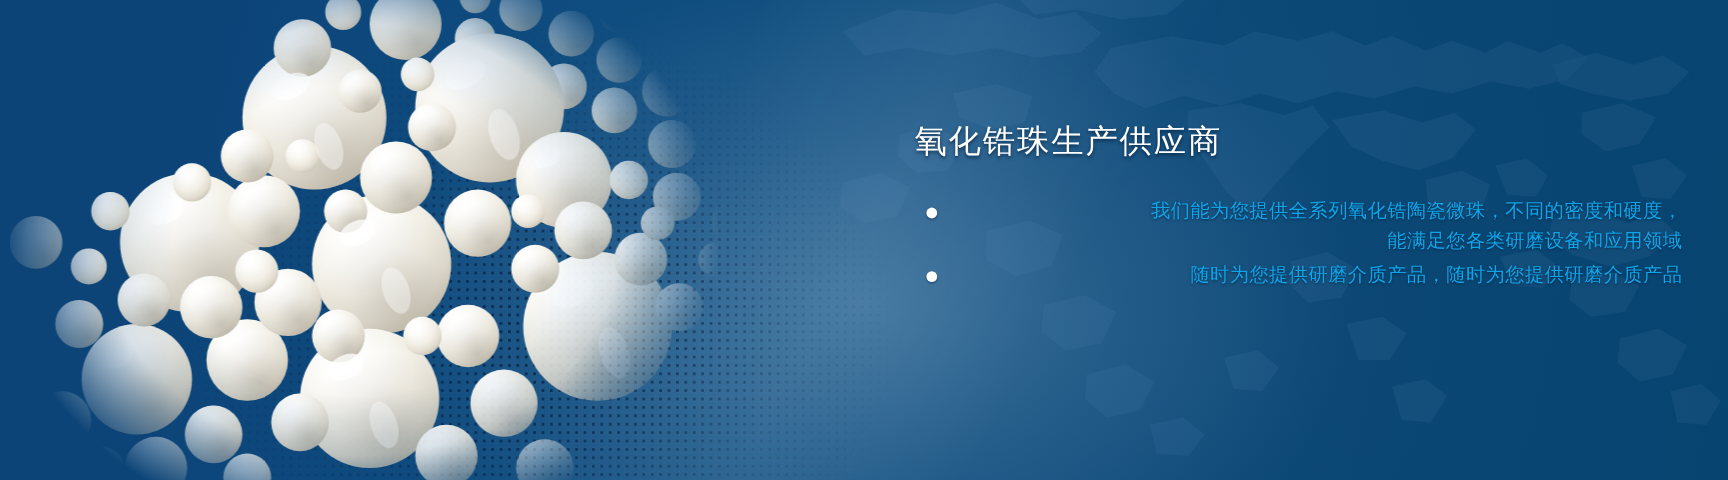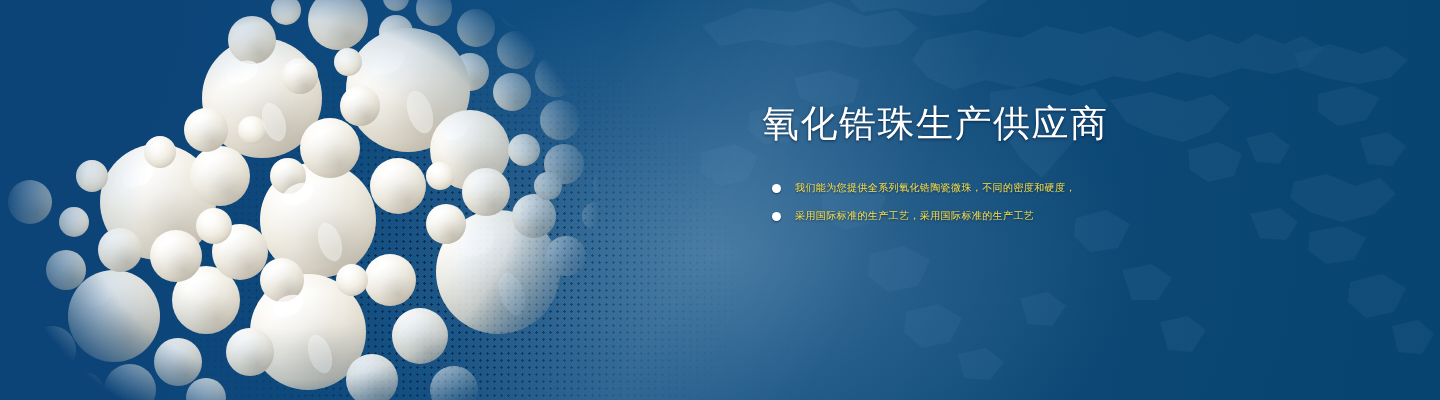--- a/index.html
+++ b/index.html
@@ -98,43 +98,44 @@
   
   .copy {
     position: absolute;
     left: 762px;
     top: 104px;
     width: 640px;
   }
 
   .headline {
     color: #ffffff;
-    font-size: 37px;
+    font-size: 27px;
     font-weight: 400;
     letter-spacing: 1.5px;
     line-height: 1.1;
     margin: 0 0 30px 0;
     text-shadow: 0 1px 3px rgba(3,26,52,0.75);
     white-space: nowrap;
   }
 
   .bullets {
     list-style: none;
     margin: 0;
     padding: 0;
   }
   .bullet {
     position: relative;
     padding-left: 33px;
-    color: #fde047;
-    font-size: 10px;
+    color: #0ea5e9;
+    font-size: 16px;
     line-height: 25px;
     letter-spacing: 0.4px;
     margin-bottom: 3px;
     text-shadow: 0 1px 2px rgba(3,26,52,0.65);
+    text-align: right;
   }
   .bullet-dot {
     position: absolute;
     left: 10px;
     top: 9px;
     width: 9px;
     height: 9px;
     border-radius: 50%;
     background: #ffffff;
     box-shadow: 0 1px 2px rgba(3,26,52,0.55);
@@ -454,21 +455,22 @@
 
   <div class="bg-sheen"></div>
 
   <div class="copy">
     <h1 class="headline">氧化锆珠生产供应商</h1>
 
     <ul class="bullets">
       <li class="bullet">
         <span class="bullet-dot"></span>
         <span class="bullet-line">我们能为您提供全系列氧化锆陶瓷微珠，不同的密度和硬度，</span>
+        <span class="bullet-line">能满足您各类研磨设备和应用领域</span>
       </li>
       <li class="bullet">
         <span class="bullet-dot"></span>
-        <span class="bullet-line">采用国际标准的生产工艺，采用国际标准的生产工艺</span>
+        <span class="bullet-line">随时为您提供研磨介质产品，随时为您提供研磨介质产品</span>
       </li>
     </ul>
   </div>
 
 </div>
 
 </body></html>

